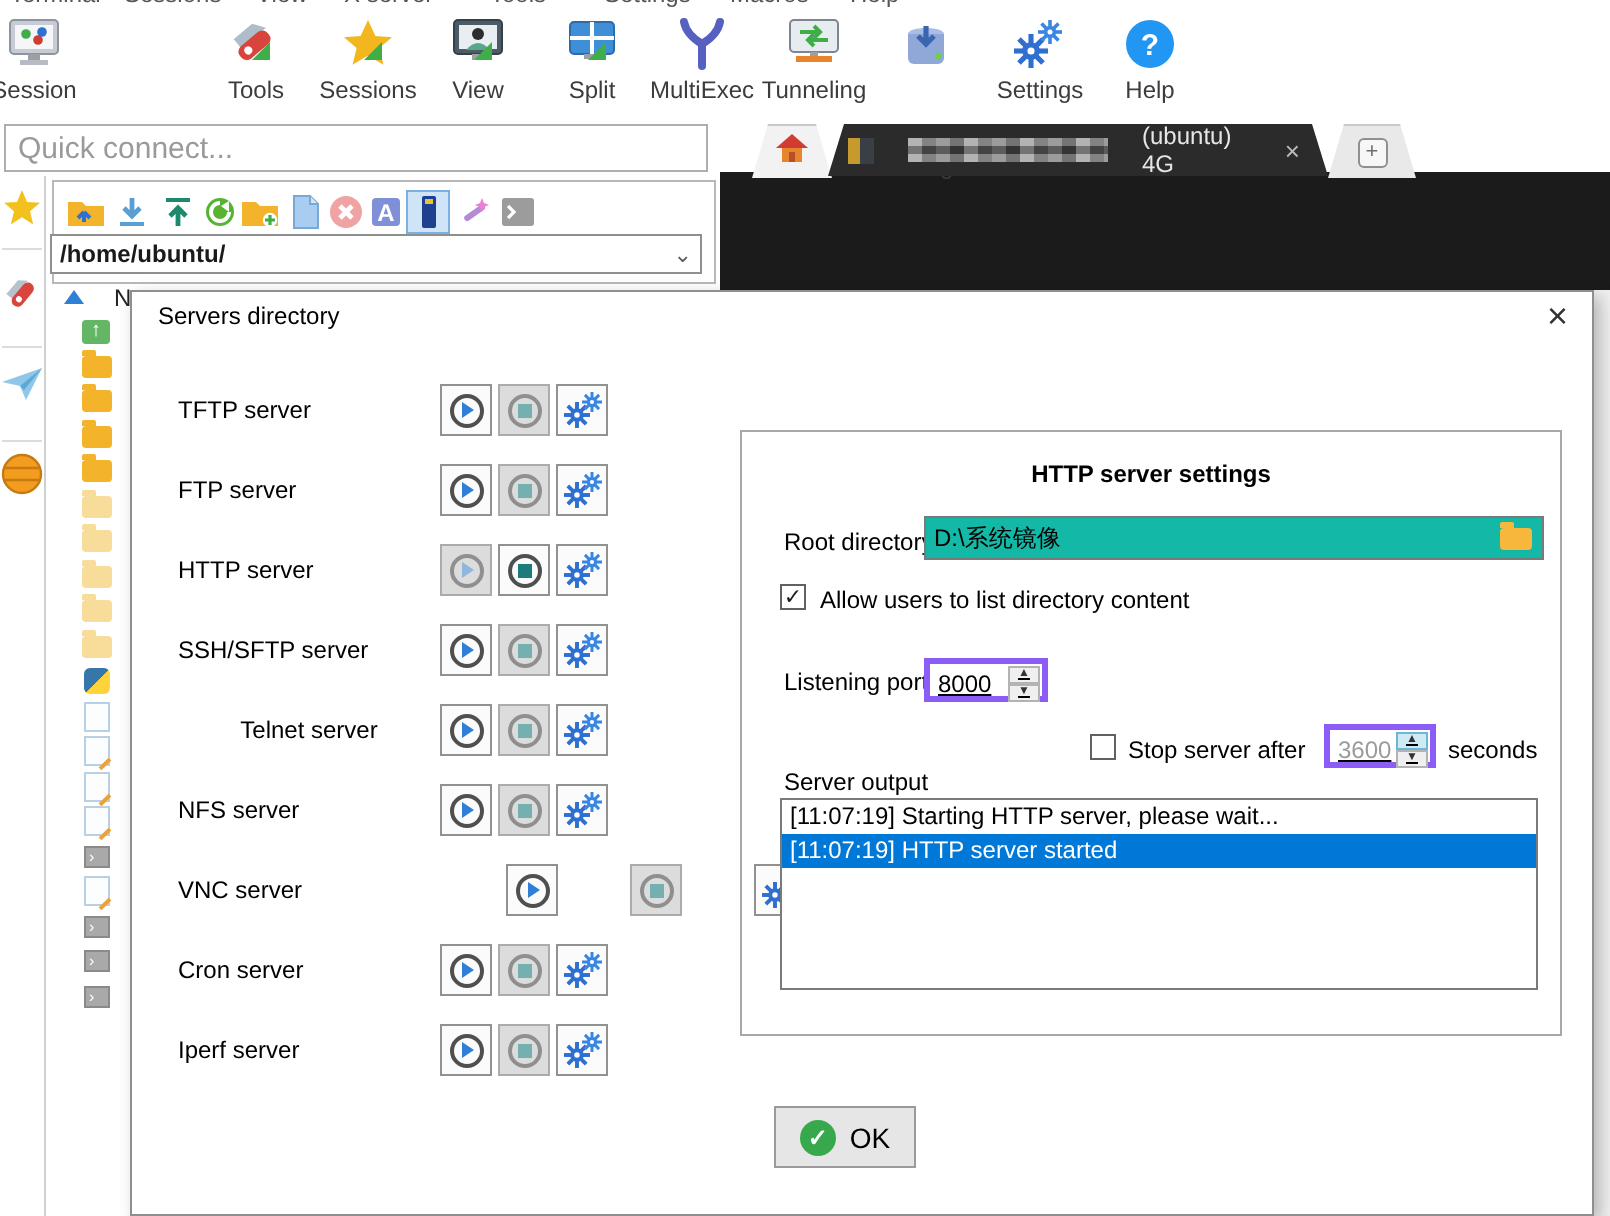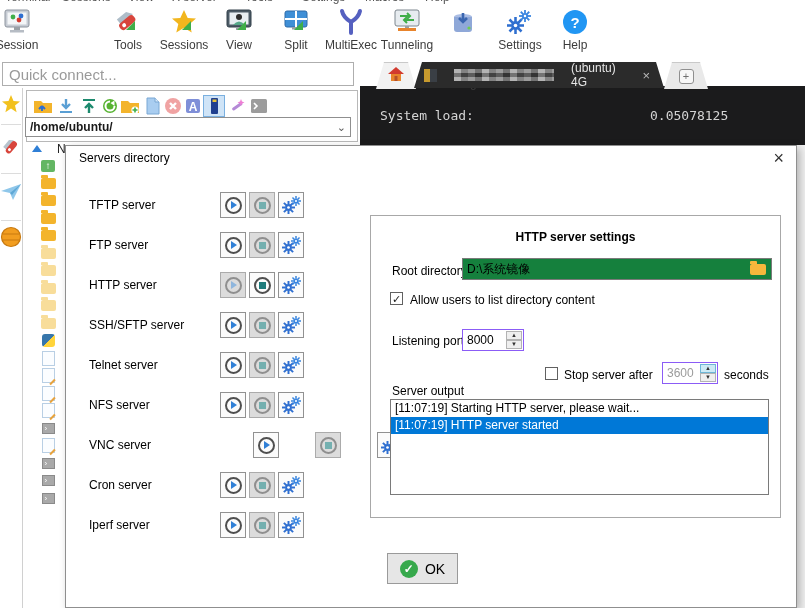--- a/index.html
+++ b/index.html
@@ -76,25 +76,25 @@
   .btn26.dis .ring{border-color:#8f8f8f;}
   .tri{width:0;height:0;border-left:6px solid #2f7fd6;border-top:4px solid transparent;border-bottom:4px solid transparent;margin-left:2px;}
   .btn26.dis .tri{border-left-color:#8fb6dd;}
   .sq{width:7px;height:7px;background:#1e7b7b;}
   .btn26.dis .sq{background:#74b0b0;}
   
   #panel{position:absolute;left:304px;top:69px;width:411px;height:303px;border:1px solid #a8a8a8;box-sizing:border-box;}
   #panel-title{position:absolute;left:0;top:14px;width:100%;text-align:center;font-weight:bold;font-size:12px;}
   .plabel{position:absolute;font-size:12px;color:#000;white-space:nowrap;}
   #rootdir-input{position:absolute;left:91px;top:42px;width:310px;height:22px;border:1px solid #7a7a7a;box-sizing:border-box;
-     display:flex;align-items:center;font-size:12px;padding-left:4px;background:#15803d;}
+     display:flex;align-items:center;font-size:12px;padding-left:4px;background:#14b8a6;}
   .folder16{width:16px;height:11px;background:#f6b73c;border-radius:2px;position:relative;margin-left:auto;margin-right:5px;}
   .folder16:before{content:'';position:absolute;top:-3px;left:0;width:7px;height:3px;background:#f6b73c;border-radius:1px 1px 0 0;}
   .cb{position:absolute;width:13px;height:13px;border:1px solid #616161;background:#fff;font-size:11px;line-height:12px;text-align:center;color:#1a1a1a;box-sizing:border-box;}
-  .spin{position:absolute;height:22px;border:1px solid #8b5cf6;background:#fff;display:flex;box-sizing:border-box;}
+  .spin{position:absolute;height:22px;border:3px solid #8b5cf6;background:#fff;display:flex;box-sizing:border-box;text-decoration:underline;}
   .spin .val{flex:1;font-size:12px;padding:3px 0 0 4px;}
   .spin.dis .val{color:#9b9b9b;}
   .spin .btns{width:17px;display:flex;flex-direction:column;}
   .spin .btns .sb{flex:1;margin:1px 1px 0 0;background:#efefef;border:1px solid #b3b3b3;font-size:6px;line-height:7px;text-align:center;color:#333;box-sizing:border-box;}
   .spin .btns .sb:last-child{margin-top:0;margin-bottom:1px;}
   .spin.dis .btns .sb.up{background:#cdeaf5;border-color:#6db6d6;}
   #output-box{position:absolute;left:19px;top:183px;width:379px;height:96px;border:1px solid #7a7a7a;box-sizing:border-box;background:#fff;overflow:hidden;}
   .out-line{height:17px;font-size:12px;line-height:17px;padding-left:4px;white-space:nowrap;color:#000;}
   .out-line.sel{background:#0078d7;color:#fff;}
   #ok-btn{position:absolute;left:321px;top:407px;width:71px;height:31px;background:#e6e6e6;border:1px solid #9a9a9a;
@@ -271,21 +271,20 @@
     <span class="sess-ico"></span>
     <span class="censor"></span>
     <span>(ubuntu) 4G</span>
     <span id="tab-close">×</span>
   </div>
   <div id="tab-new" class="tab">
     <span class="plus-glyph">+</span>
   </div>
 
   <div id="terminal">
-      <div class="t-line"><span>System load:</span><span class="t-val">0.05078125</span></div>
     </div>
 
   <div id="sidestrip">
       <div class="strip-ico" style="top: 6px;">
         <svg width="20" height="20" viewBox="0 0 20 20">
           <polygon points="10,1 12.5,7 19,7.4 14,11.6 15.6,18.3 10,14.6 4.4,18.3 6,11.6 1,7.4 7.5,7" fill="#f2c11e"></polygon>
         </svg>
       </div>
       <div class="strip-ico" style="top: 48px;">
         <svg width="20" height="22" viewBox="0 0 20 22">
@@ -633,21 +632,21 @@
                   <rect x="8.5" y="0" width="3" height="5.5" transform="rotate(180 10 10)"></rect>
                   <rect x="8.5" y="0" width="3" height="5.5" transform="rotate(225 10 10)"></rect>
                   <rect x="8.5" y="0" width="3" height="5.5" transform="rotate(270 10 10)"></rect>
                   <rect x="8.5" y="0" width="3" height="5.5" transform="rotate(315 10 10)"></rect>
                   <circle cx="10" cy="10" r="2.1" fill="#fff"></circle>
                 </g>
               </svg>
             </span>
           </div>
         </div>
-        <div class="srv-row" style="top: 206px;">
+        <div class="srv-row" style="top: 206px; text-align: center;">
           <span class="srv-name">Telnet server</span>
           <div class="btn26">
             <span class="ring">
               <span class="tri"></span>
             </span>
           </div>
           <div class="btn26 dis">
             <span class="ring">
               <span class="sq"></span>
             </span>

